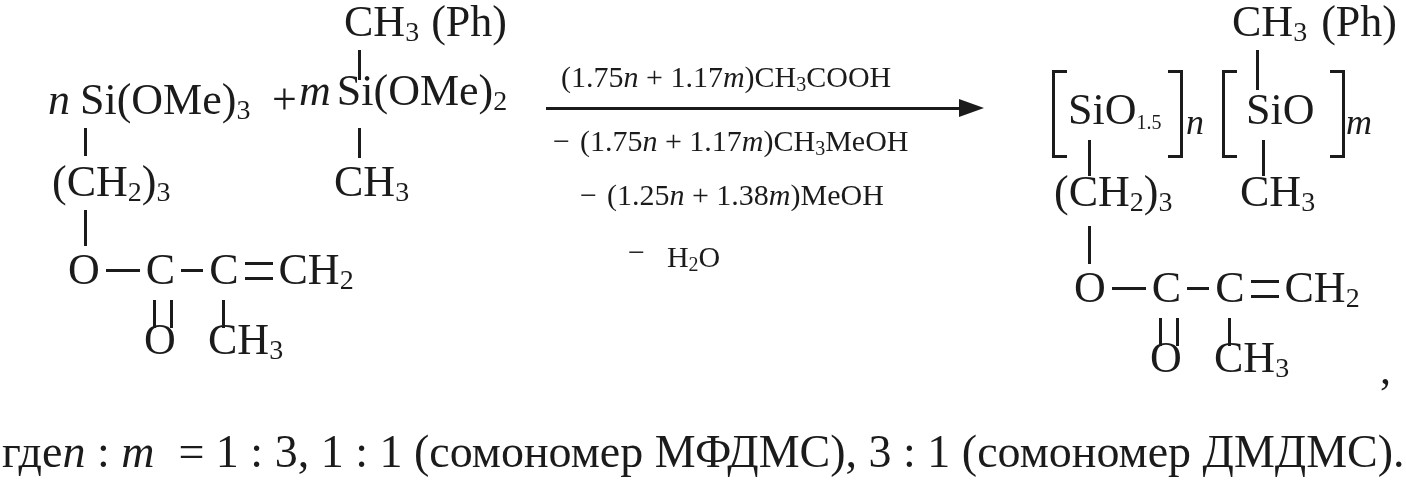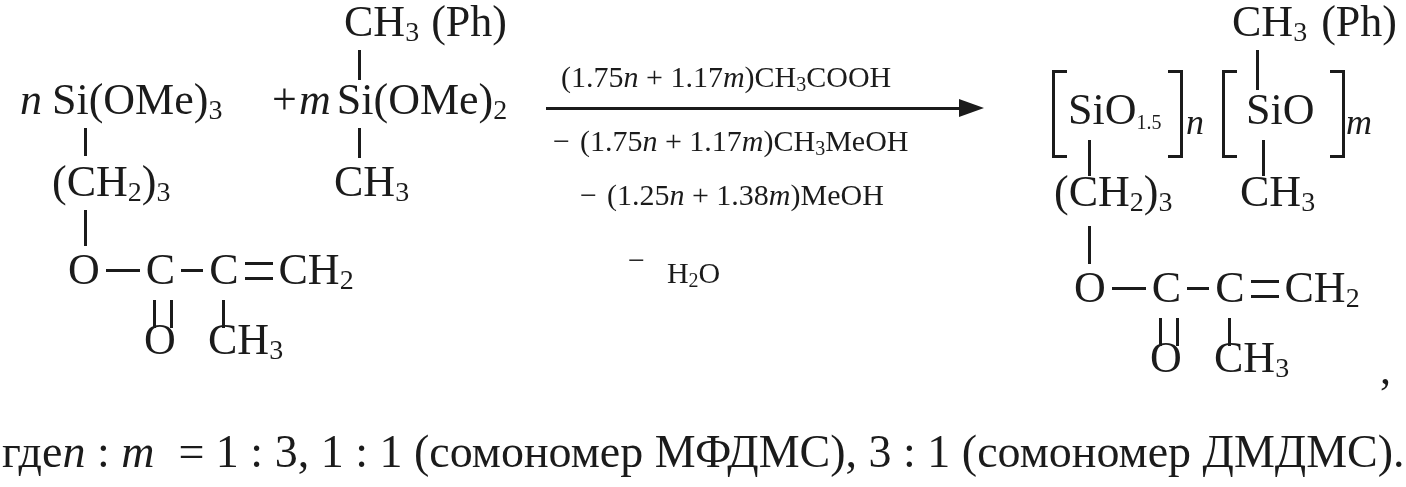--- a/index.html
+++ b/index.html
@@ -21,26 +21,26 @@
   .brl,.brr{position:absolute;width:12px;height:82px}
   .brl{border-left:3.5px solid #1b1b1b;border-top:3.5px solid #1b1b1b;border-bottom:3.5px solid #1b1b1b}
   .brr{border-right:3.5px solid #1b1b1b;border-top:3.5px solid #1b1b1b;border-bottom:3.5px solid #1b1b1b}
   .aline{position:absolute;height:3px;background:#1b1b1b}
   .ahead{position:absolute;width:0;height:0;border-left:25px solid #1b1b1b;border-top:9px solid transparent;border-bottom:9px solid transparent}
   .fracrow{position:absolute;display:flex;align-items:center;line-height:1}
   .frac{display:inline-flex;flex-direction:column;align-items:center}
   .num{padding:0 4px 6px}
   .den{align-self:stretch;text-align:center;border-top:3px solid #1b1b1b;padding-top:6px}
   .mr6{margin-right:6px}.mr10{margin-right:10px}.ml12{margin-left:12px}.ml14{margin-left:14px}.mr16{}.ml10{margin-left:24px}
-  .water{margin-left:16px;margin-top:28px}
+  .water{margin-left:16px;margin-top:12px}
 </style>
 </head>
 <body>
 
-<div class="abs f" style="left:20px;top:78px">
+<div class="abs f" style="left:48px;top:78px">
   <span class="it mr10">n</span><span>Si(OMe)</span><span class="sb">3</span>
 </div>
 <div class="vb" style="left:84px;top:128px;height:28px"></div>
 <div class="abs f" style="left:52px;top:160px">
   <span>(CH</span><span class="sb">2</span><span>)</span><span class="sb">3</span>
 </div>
 <div class="vb" style="left:84px;top:210px;height:36px"></div>
 <div class="abs f" style="left:68px;top:248px">
   <span>O</span><span class="hb" style="width:34px"></span><span>C</span><span class="hb" style="width:22px"></span><span>C</span><span class="dhb"></span><span><span>CH</span><span class="sb">2</span></span>
 </div>
@@ -50,21 +50,21 @@
 <div class="abs f" style="left:208px;top:318px">
   <span>CH</span><span class="sb">3</span>
 </div>
 
 <div class="abs f" style="left:272px;top:78px">+</div>
 
 <div class="abs f" style="left:344px;top:0px">
   <span>CH</span><span class="sb">3</span><span class="ml12">(Ph)</span>
 </div>
 <div class="vb" style="left:358px;top:50px;height:30px"></div>
-<div class="abs f" style="left:299px;top:78px">
+<div class="abs f" style="left:299px;top:69px">
   <span class="it mr6">m</span><span>Si(OMe)</span><span class="sb">2</span>
 </div>
 <div class="vb" style="left:358px;top:128px;height:30px"></div>
 <div class="abs f" style="left:334px;top:160px">
   <span>CH</span><span class="sb">3</span>
 </div>
 
 <div class="abs c" style="left:561px;top:62px">
   <span>(1.75</span><span class="it">n</span><span> + 1.17</span><span class="it">m</span><span>)CH</span><span class="sbc">3</span><span>COOH</span>
 </div>

